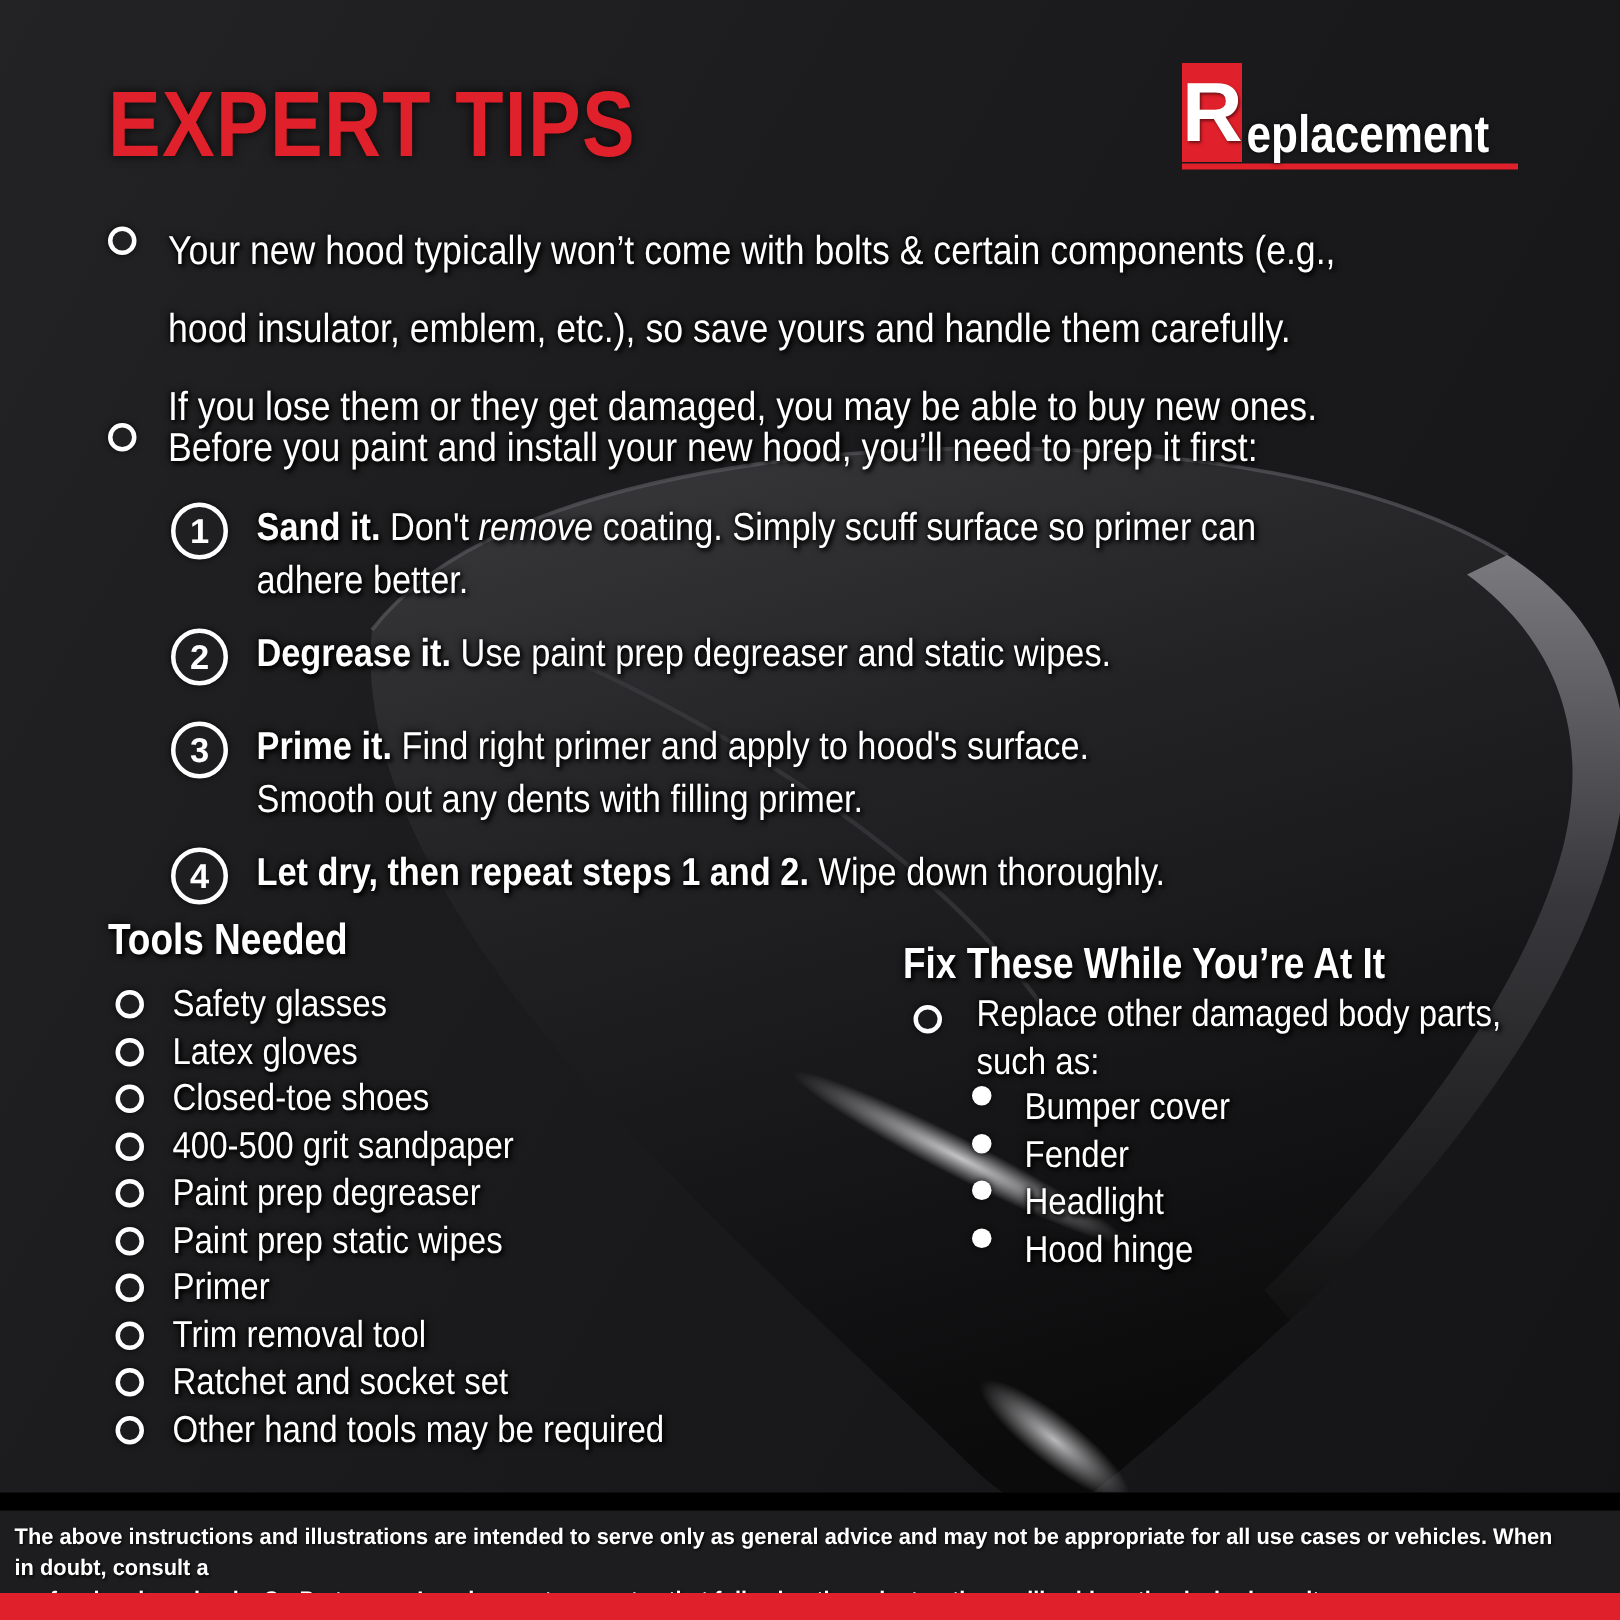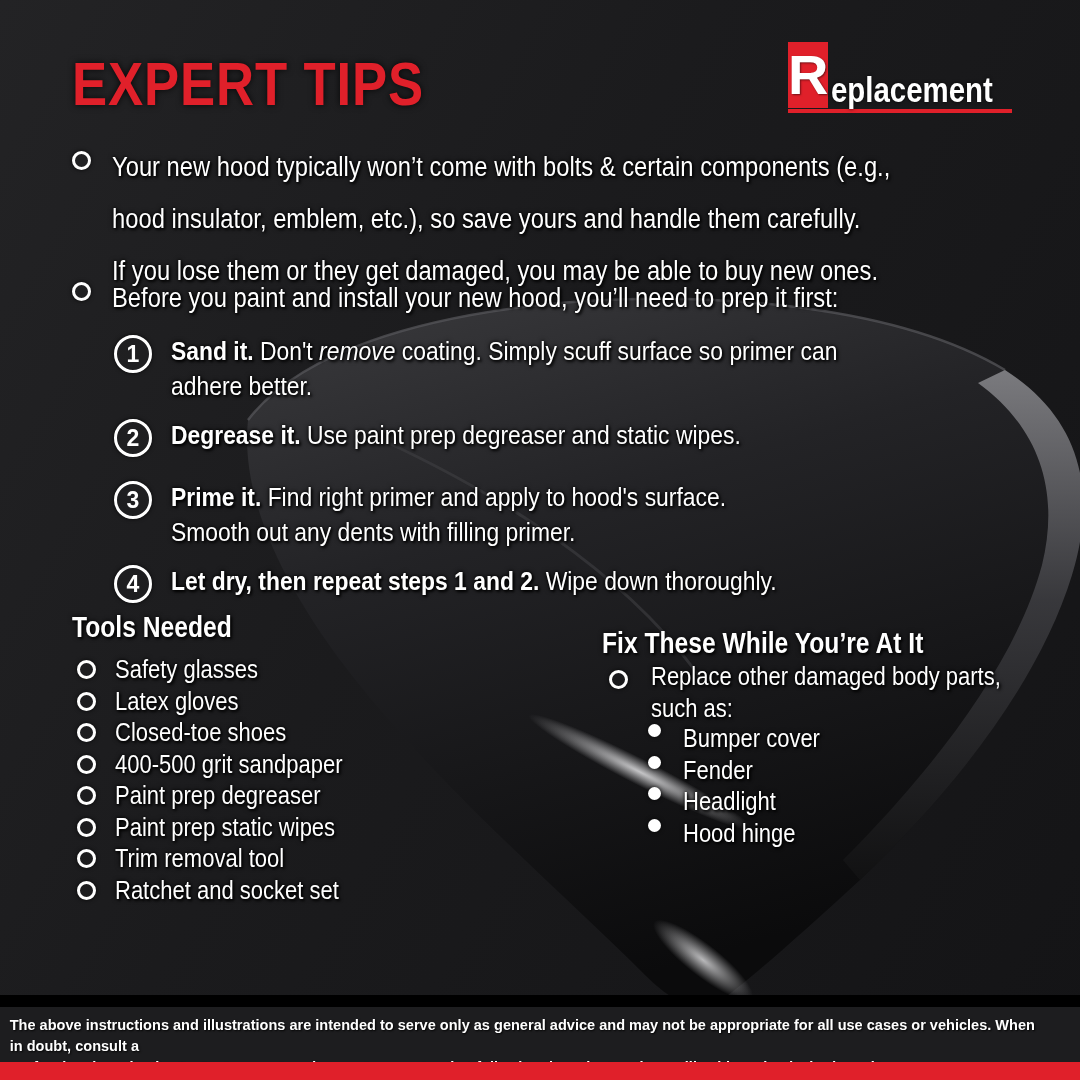--- a/index.html
+++ b/index.html
@@ -158,25 +158,33 @@
       <div class="row titem">
           <span class="bullet-o"></span>
           <span class="txt cond">Paint prep degreaser</span>
         </div>
       <div class="row titem">
           <span class="bullet-o"></span>
           <span class="txt cond">Paint prep static wipes</span>
         </div>
       <div class="row titem">
           <span class="bullet-o"></span>
+          <span class="txt cond">Primer</span>
+        </div>
+      <div class="row titem">
+          <span class="bullet-o"></span>
           <span class="txt cond">Trim removal tool</span>
         </div>
       <div class="row titem">
           <span class="bullet-o"></span>
           <span class="txt cond">Ratchet and socket set</span>
+        </div>
+      <div class="row titem">
+          <span class="bullet-o"></span>
+          <span class="txt cond">Other hand tools may be required</span>
         </div>
     </div>
   </div>
 
   <div class="fix layer">
     <h2 class="h2 condt">Fix These While You’re At It</h2>
     <div class="row fitem">
       <span class="bullet-o"></span>
       <div class="txt cond">Replace other damaged body parts,
 such as:</div>

